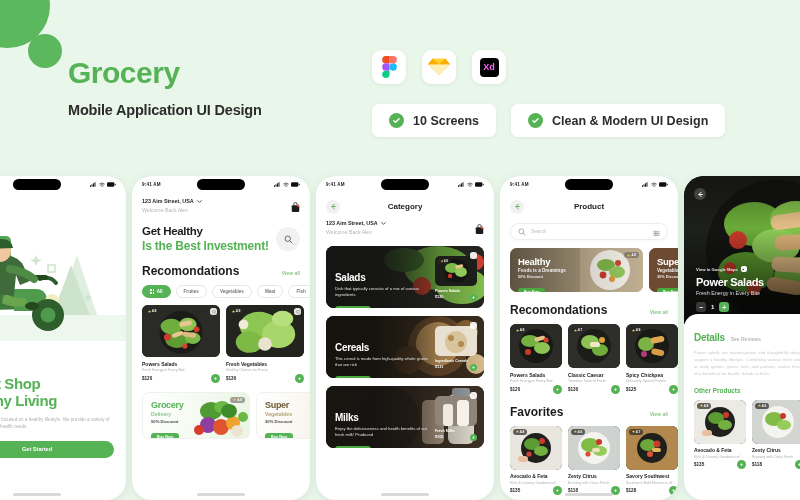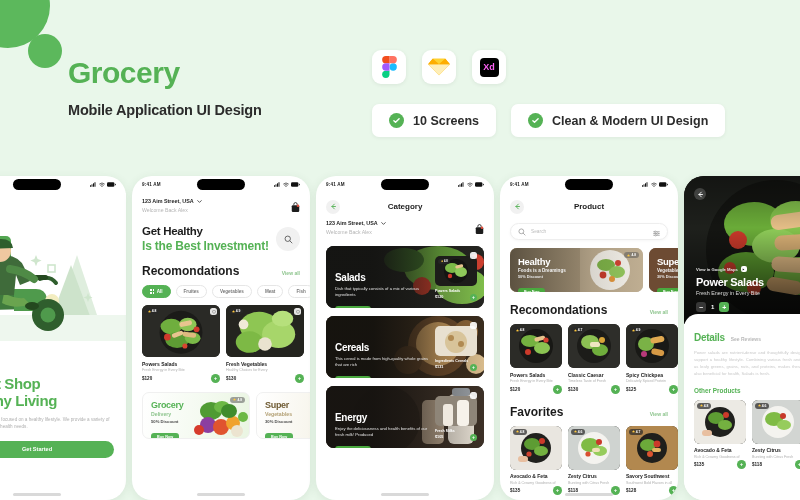--- a/index.html
+++ b/index.html
@@ -808,21 +808,21 @@
         <div class="catcard">
           <svg style="position:absolute;inset:0;width:100%;height:100%;" viewBox="0 0 158 62" preserveAspectRatio="none">
             <rect width="158" height="62" fill="#3c3026"></rect>
             <circle cx="60" cy="34" r="34" fill="#2d241c"></circle>
             <rect x="96" y="14" width="22" height="44" rx="5" fill="#b9a48c"></rect>
             <rect x="122" y="8" width="26" height="50" rx="6" fill="#e9e2d6"></rect>
             <rect x="126" y="2" width="18" height="8" rx="3" fill="#9aa0a6"></rect>
           </svg>
           <div style="position:absolute;inset:0;background:linear-gradient(90deg,rgba(22,19,16,.95) 30%, rgba(22,19,16,.3) 72%, rgba(22,19,16,0) 100%);"></div>
           <div class="catcard-txt">
-            <div class="catcard-title">Energy</div>
+            <div class="catcard-title">Milks</div>
             <div class="catcard-desc">Enjoy the deliciousness and health benefits of our fresh milk! Produced</div>
             <div class="catcard-btn">Check Now</div>
           </div>
           <div class="catcard-thumbwrap">
             <div class="catcard-thumb">
               <svg viewBox="0 0 42 30" preserveAspectRatio="none">
                 <rect width="42" height="30" fill="#8e8578"></rect>
                 <rect x="8" y="8" width="10" height="22" rx="3" fill="#efe9df"></rect>
                 <rect x="22" y="4" width="12" height="26" rx="3.5" fill="#f6f2ea"></rect>
               </svg>

